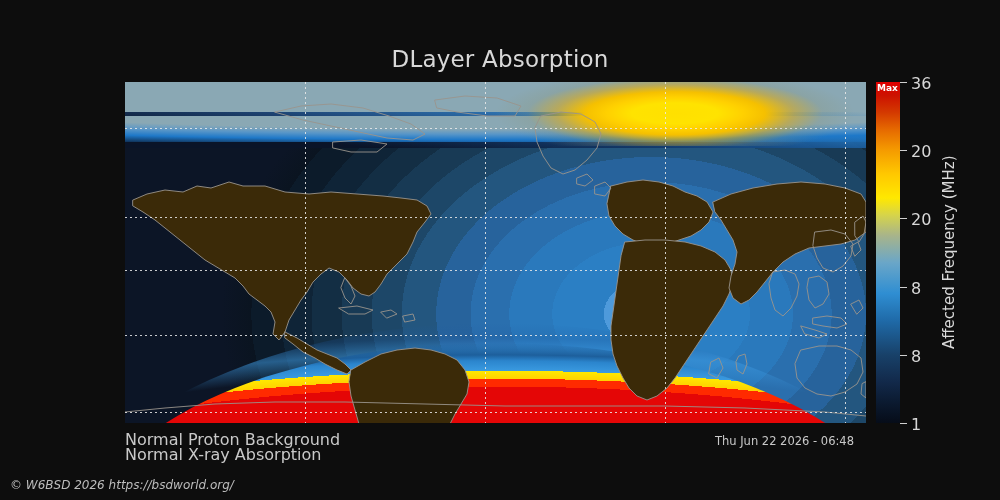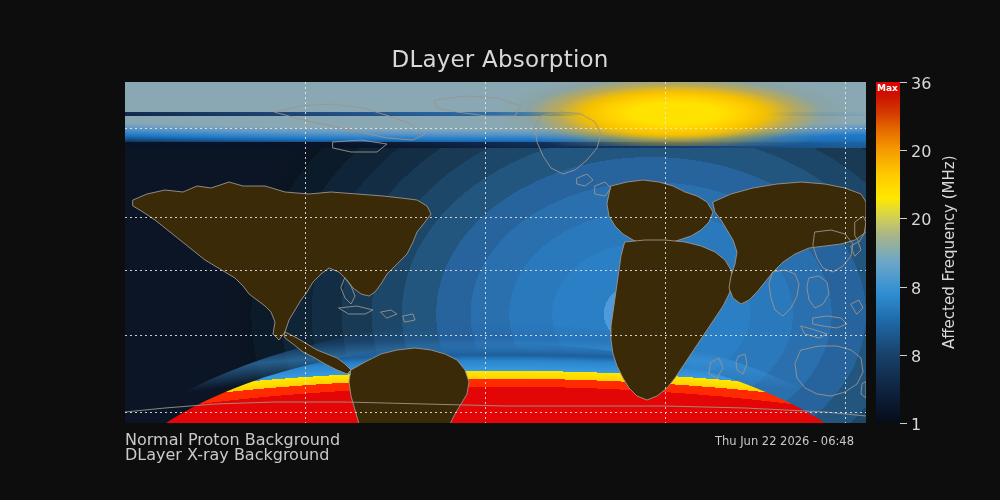--- a/index.html
+++ b/index.html
@@ -313,16 +313,17 @@
   <div class="cb-tick" style="top:287px"></div>
   <div class="cb-lab" style="top:287px">8</div>
   <div class="cb-tick" style="top:355px"></div>
   <div class="cb-lab" style="top:355px">8</div>
   <div class="cb-tick" style="top:423px"></div>
   <div class="cb-lab" style="top:423px">1</div>
 
   <div class="cb-title">Affected Frequency (MHz)</div>
 
   <div class="note l1">Normal Proton Background</div>
-  <div class="note l2">DLayer X-ray Background</div>
+  <div class="note l2">Normal X-ray Absorption</div>
   <div class="stamp">Thu Jun 22 2026 - 06:48</div>
+  <div class="credit">© W6BSD 2026 https://bsdworld.org/</div>
 
 </div>
 
 </body></html>

